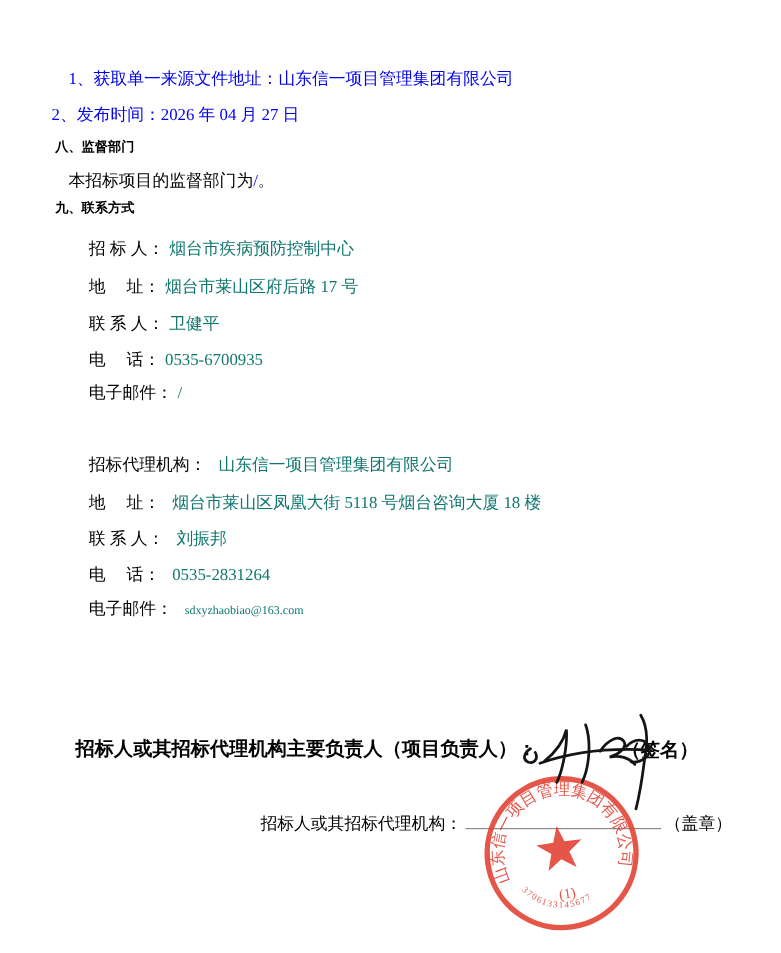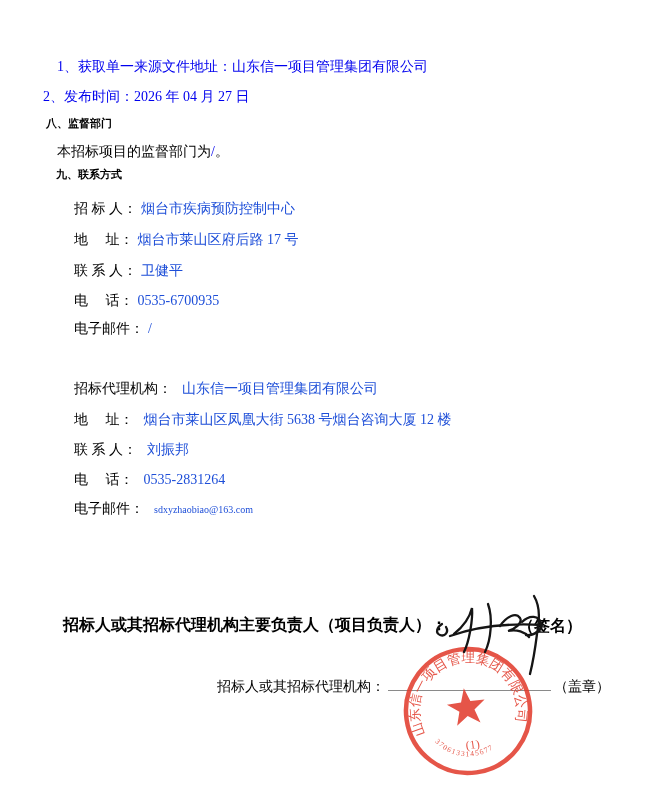--- a/index.html
+++ b/index.html
@@ -8,21 +8,21 @@
     width:651px;height:794px;
     background:#ffffff;
     overflow:hidden;
     font-family:"Liberation Serif","DejaVu Serif",serif;
     color:#000000;
   }
   .ln{position:absolute;font-size:14px;line-height:19px;white-space:nowrap;color:#000000;}
   .h{font-weight:bold;font-size:11px;}
   .blue{color:#0000ee;}
   .row .lb{color:#000000;margin-left:16px;}
-  .row .v{color:#1d4ed8;}
+  .row .v{color:#0f766e;}
   .g1{margin-left:4px;}
   .g2{margin-left:10px;}
   .big{font-size:16px;font-weight:bold;}
   .uline{
     display:inline-block;width:163px;height:13px;
     border-bottom:1.4px solid #8a8a8a;margin:0 3px;
   }
   .sig-svg{position:absolute;left:432px;top:586px;z-index:3;}
   .seal-svg{position:absolute;left:393px;top:636px;z-index:2;}
 </style>
@@ -32,21 +32,21 @@
 <div class="page">
 
   <div class="ln blue" style="left:57px;top:57px">1、获取单一来源文件地址：山东信一项目管理集团有限公司</div>
   <div class="ln blue" style="left:43px;top:87px">2、发布时间：2026 年 04 月 27 日</div>
 
   <div class="ln h" style="left:46px;top:114px">八、监督部门</div>
   <div class="ln" style="left:57px;top:142px">
     <span>本招标项目的监督部门为</span><span class="blue">/</span><span>。</span>
   </div>
 
-  <div class="ln h" style="left:56px;top:165px">九、联系方式</div>
+  <div class="ln h" style="left:46px;top:165px">九、联系方式</div>
 
   <div class="ln row" style="left:58px;top:199px">
     <span class="lb">招 标 人：</span><span class="v g1">烟台市疾病预防控制中心</span>
   </div>
   <div class="ln row" style="left:58px;top:230px">
     <span class="lb">地　 址：</span><span class="v g1">烟台市莱山区府后路 17 号</span>
   </div>
   <div class="ln row" style="left:58px;top:261px">
     <span class="lb">联 系 人：</span><span class="v g1">卫健平</span>
   </div>
@@ -54,21 +54,21 @@
     <span class="lb">电　 话：</span><span class="v g1">0535-6700935</span>
   </div>
   <div class="ln row" style="left:58px;top:319px">
     <span class="lb">电子邮件：</span><span class="v g1">/</span>
   </div>
 
   <div class="ln row" style="left:58px;top:379px">
     <span class="lb">招标代理机构：</span><span class="v g2">山东信一项目管理集团有限公司</span>
   </div>
   <div class="ln row" style="left:58px;top:410px">
-    <span class="lb">地　 址：</span><span class="v g2">烟台市莱山区凤凰大街 5638 号烟台咨询大厦 12 楼</span>
+    <span class="lb">地　 址：</span><span class="v g2">烟台市莱山区凤凰大街 5118 号烟台咨询大厦 18 楼</span>
   </div>
   <div class="ln row" style="left:58px;top:440px">
     <span class="lb">联 系 人：</span><span class="v g2">刘振邦</span>
   </div>
   <div class="ln row" style="left:58px;top:470px">
     <span class="lb">电　 话：</span><span class="v g2">0535-2831264</span>
   </div>
   <div class="ln row" style="left:58px;top:499px">
     <span class="lb">电子邮件：</span><span class="v g2" style="font-size:10px">sdxyzhaobiao@163.com</span>
   </div>

